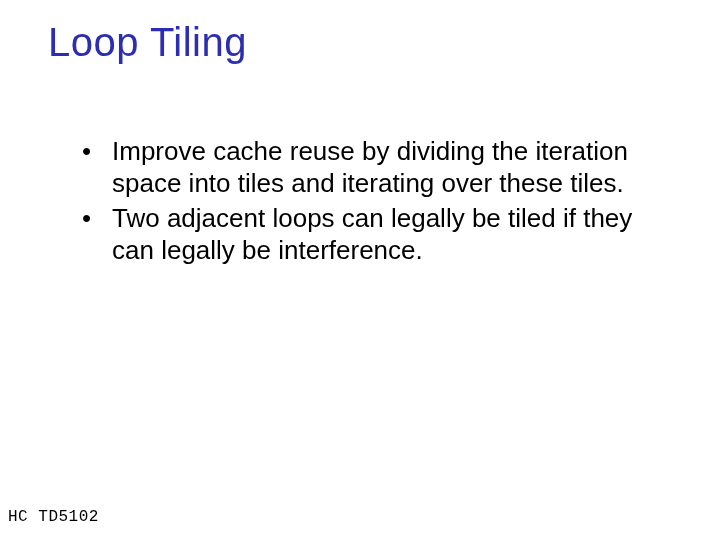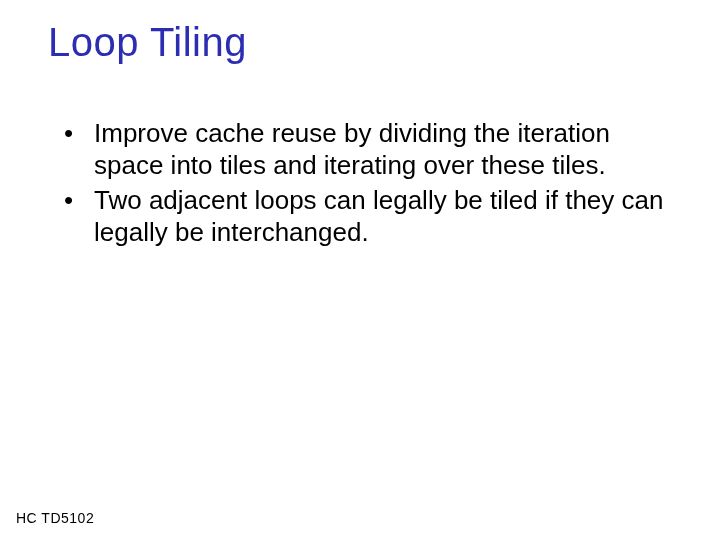--- a/index.html
+++ b/index.html
@@ -33,51 +33,52 @@
     top: 118px;
     left: 60px;
     right: 40px;
     font-size: 26px;
     line-height: 1.22;
     color: #000;
   }
   ul.bullets {
     list-style: none;
     padding: 0;
-    margin: 0;
+    margin: 18px;
   }
   ul.bullets > li {
     position: relative;
     padding-left: 34px;
     margin-bottom: 4px;
   }
   ul.bullets > li::before {
     content: "•";
     position: absolute;
     left: 4px;
     top: 0;
     font-size: 26px;
     color: #000;
   }
   .footer {
     position: absolute;
     bottom: 14px;
-    left: 16px;
-    font-size: 14px;
+    left: 8px;
+    font-size: 16px;
     color: #000;
     letter-spacing: 0.5px;
+    font-family: Liberation Mono, monospace;
   }
 </style>
 </head>
 <body>
 
 <div class="slide">
   <div class="title">Loop Tiling</div>
 
   <div class="body">
     <ul class="bullets">
       <li>Improve cache reuse by dividing the iteration space into tiles and iterating over these tiles.</li>
-      <li>Two adjacent loops can legally be tiled if they can legally be interchanged.</li>
+      <li>Two adjacent loops can legally be tiled if they can legally be interference.</li>
     </ul>
   </div>
 
   <div class="footer">HC  TD5102</div>
 </div>
 
 </body></html>

